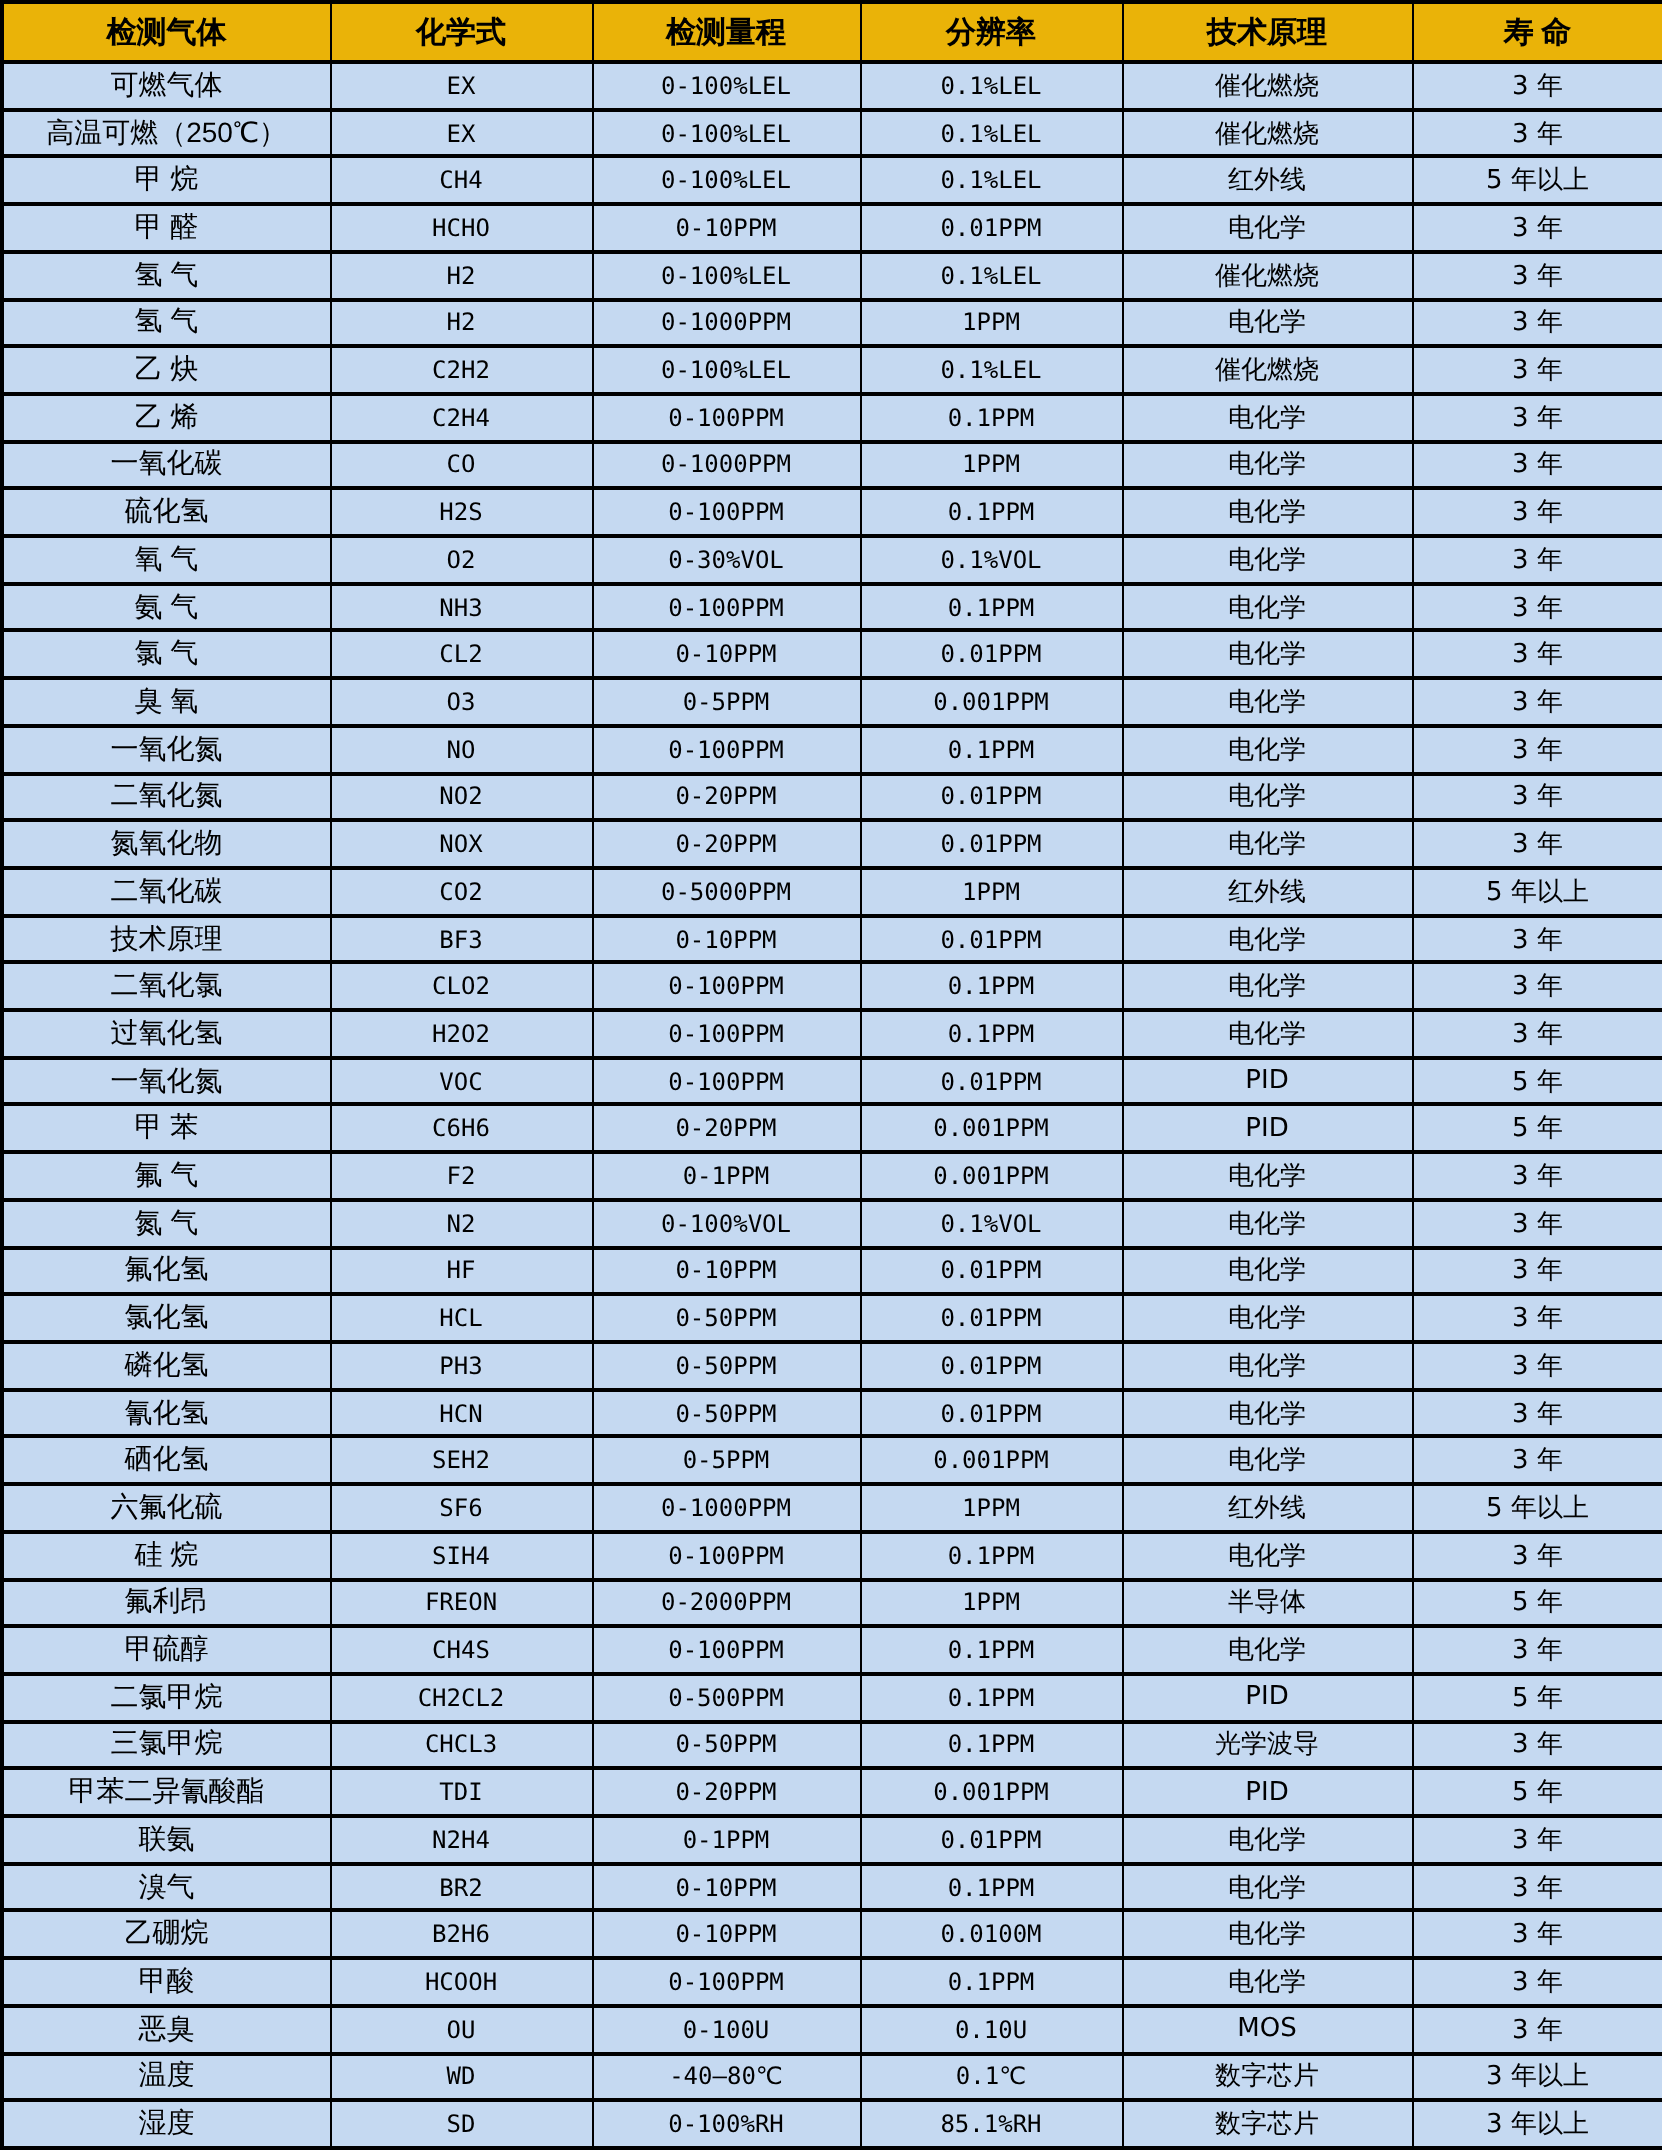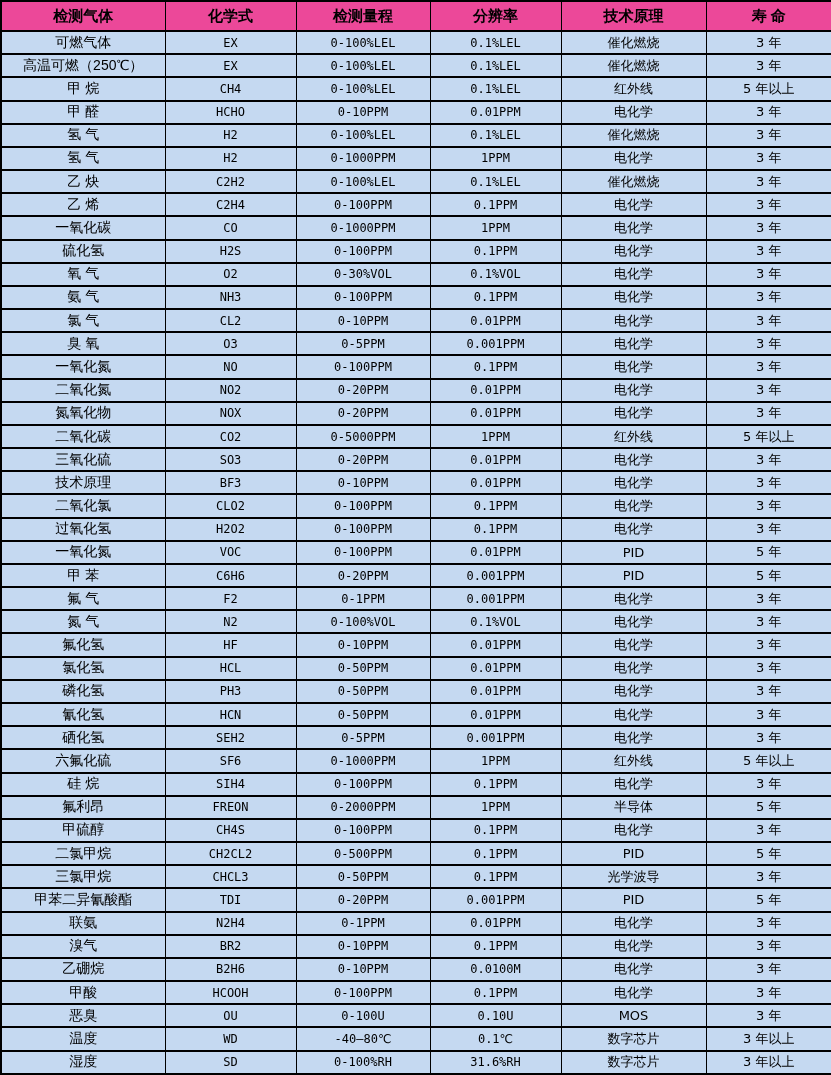--- a/index.html
+++ b/index.html
@@ -17,22 +17,22 @@
     border-top: 2px solid #000000;
     border-bottom: 2px solid #000000;
     text-align: center;
     vertical-align: middle;
     padding: 0 2px;
     overflow: hidden;
     white-space: nowrap;
     color: #000000;
   }
   table.spec th {
-    background: #ec4899;
-    font-family: Liberation Sans, sans-serif;
+    background: #eab308;
+    font-family: Liberation Serif, serif;
     font-size: 15px;
     font-weight: bold;
     height: 28px;
   }
   table.spec td {
     font-family: "DejaVu Sans Mono", "DejaVu Sans", sans-serif;
     font-size: 12px;
   }
   table.spec td.gas-name {
     font-family: Liberation Sans, sans-serif;
@@ -204,28 +204,20 @@
       </tr>
       <tr>
         <td class="gas-name">二氧化碳</td>
         <td>CO2</td>
         <td>0-5000PPM</td>
         <td>1PPM</td>
         <td class="cn">红外线</td>
         <td class="cn">5 年以上</td>
       </tr>
       <tr>
-        <td class="gas-name">三氧化硫</td>
-        <td>SO3</td>
-        <td>0-20PPM</td>
-        <td>0.01PPM</td>
-        <td class="cn">电化学</td>
-        <td class="cn">3 年</td>
-      </tr>
-      <tr>
         <td class="gas-name">技术原理</td>
         <td>BF3</td>
         <td>0-10PPM</td>
         <td>0.01PPM</td>
         <td class="cn">电化学</td>
         <td class="cn">3 年</td>
       </tr>
       <tr>
         <td class="gas-name">二氧化氯</td>
         <td>CLO2</td>
@@ -415,18 +407,18 @@
         <td>WD</td>
         <td>-40—80℃</td>
         <td>0.1℃</td>
         <td class="cn">数字芯片</td>
         <td class="cn">3 年以上</td>
       </tr>
       <tr>
         <td class="gas-name">湿度</td>
         <td>SD</td>
         <td>0-100%RH</td>
-        <td>31.6%RH</td>
+        <td>85.1%RH</td>
         <td class="cn">数字芯片</td>
         <td class="cn">3 年以上</td>
       </tr>
     </tbody>
 </table>
 
 </body></html>

